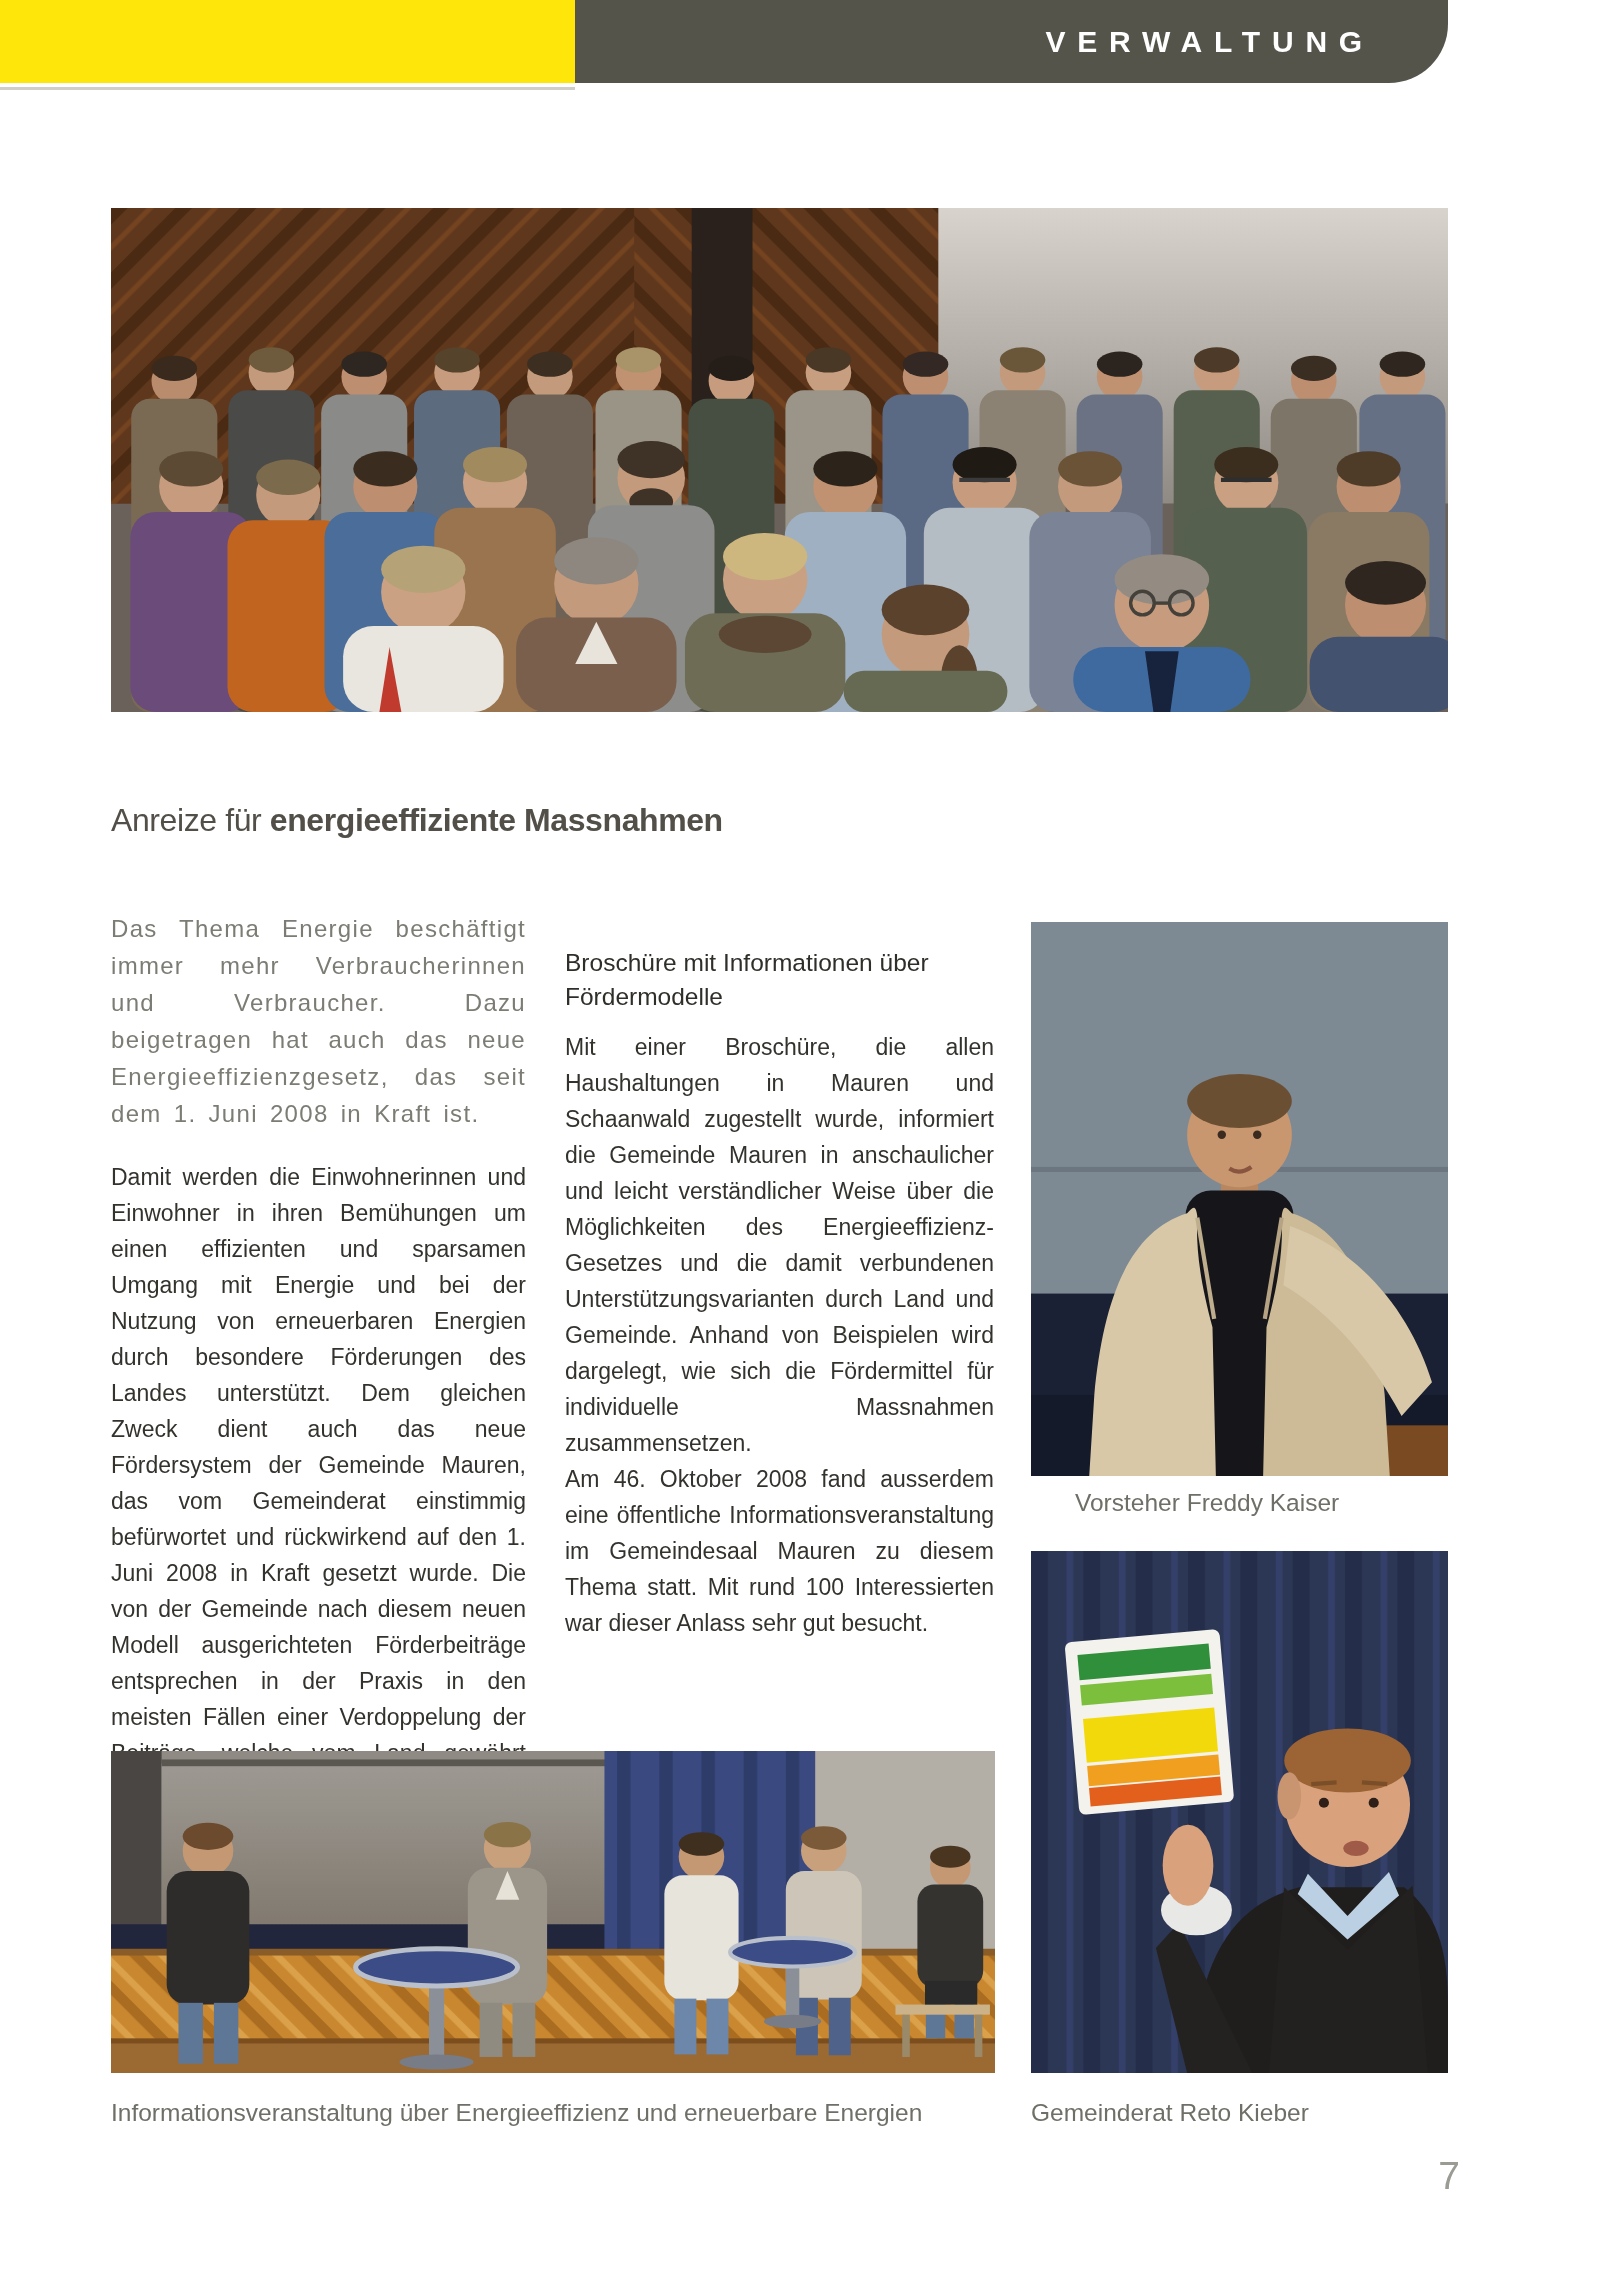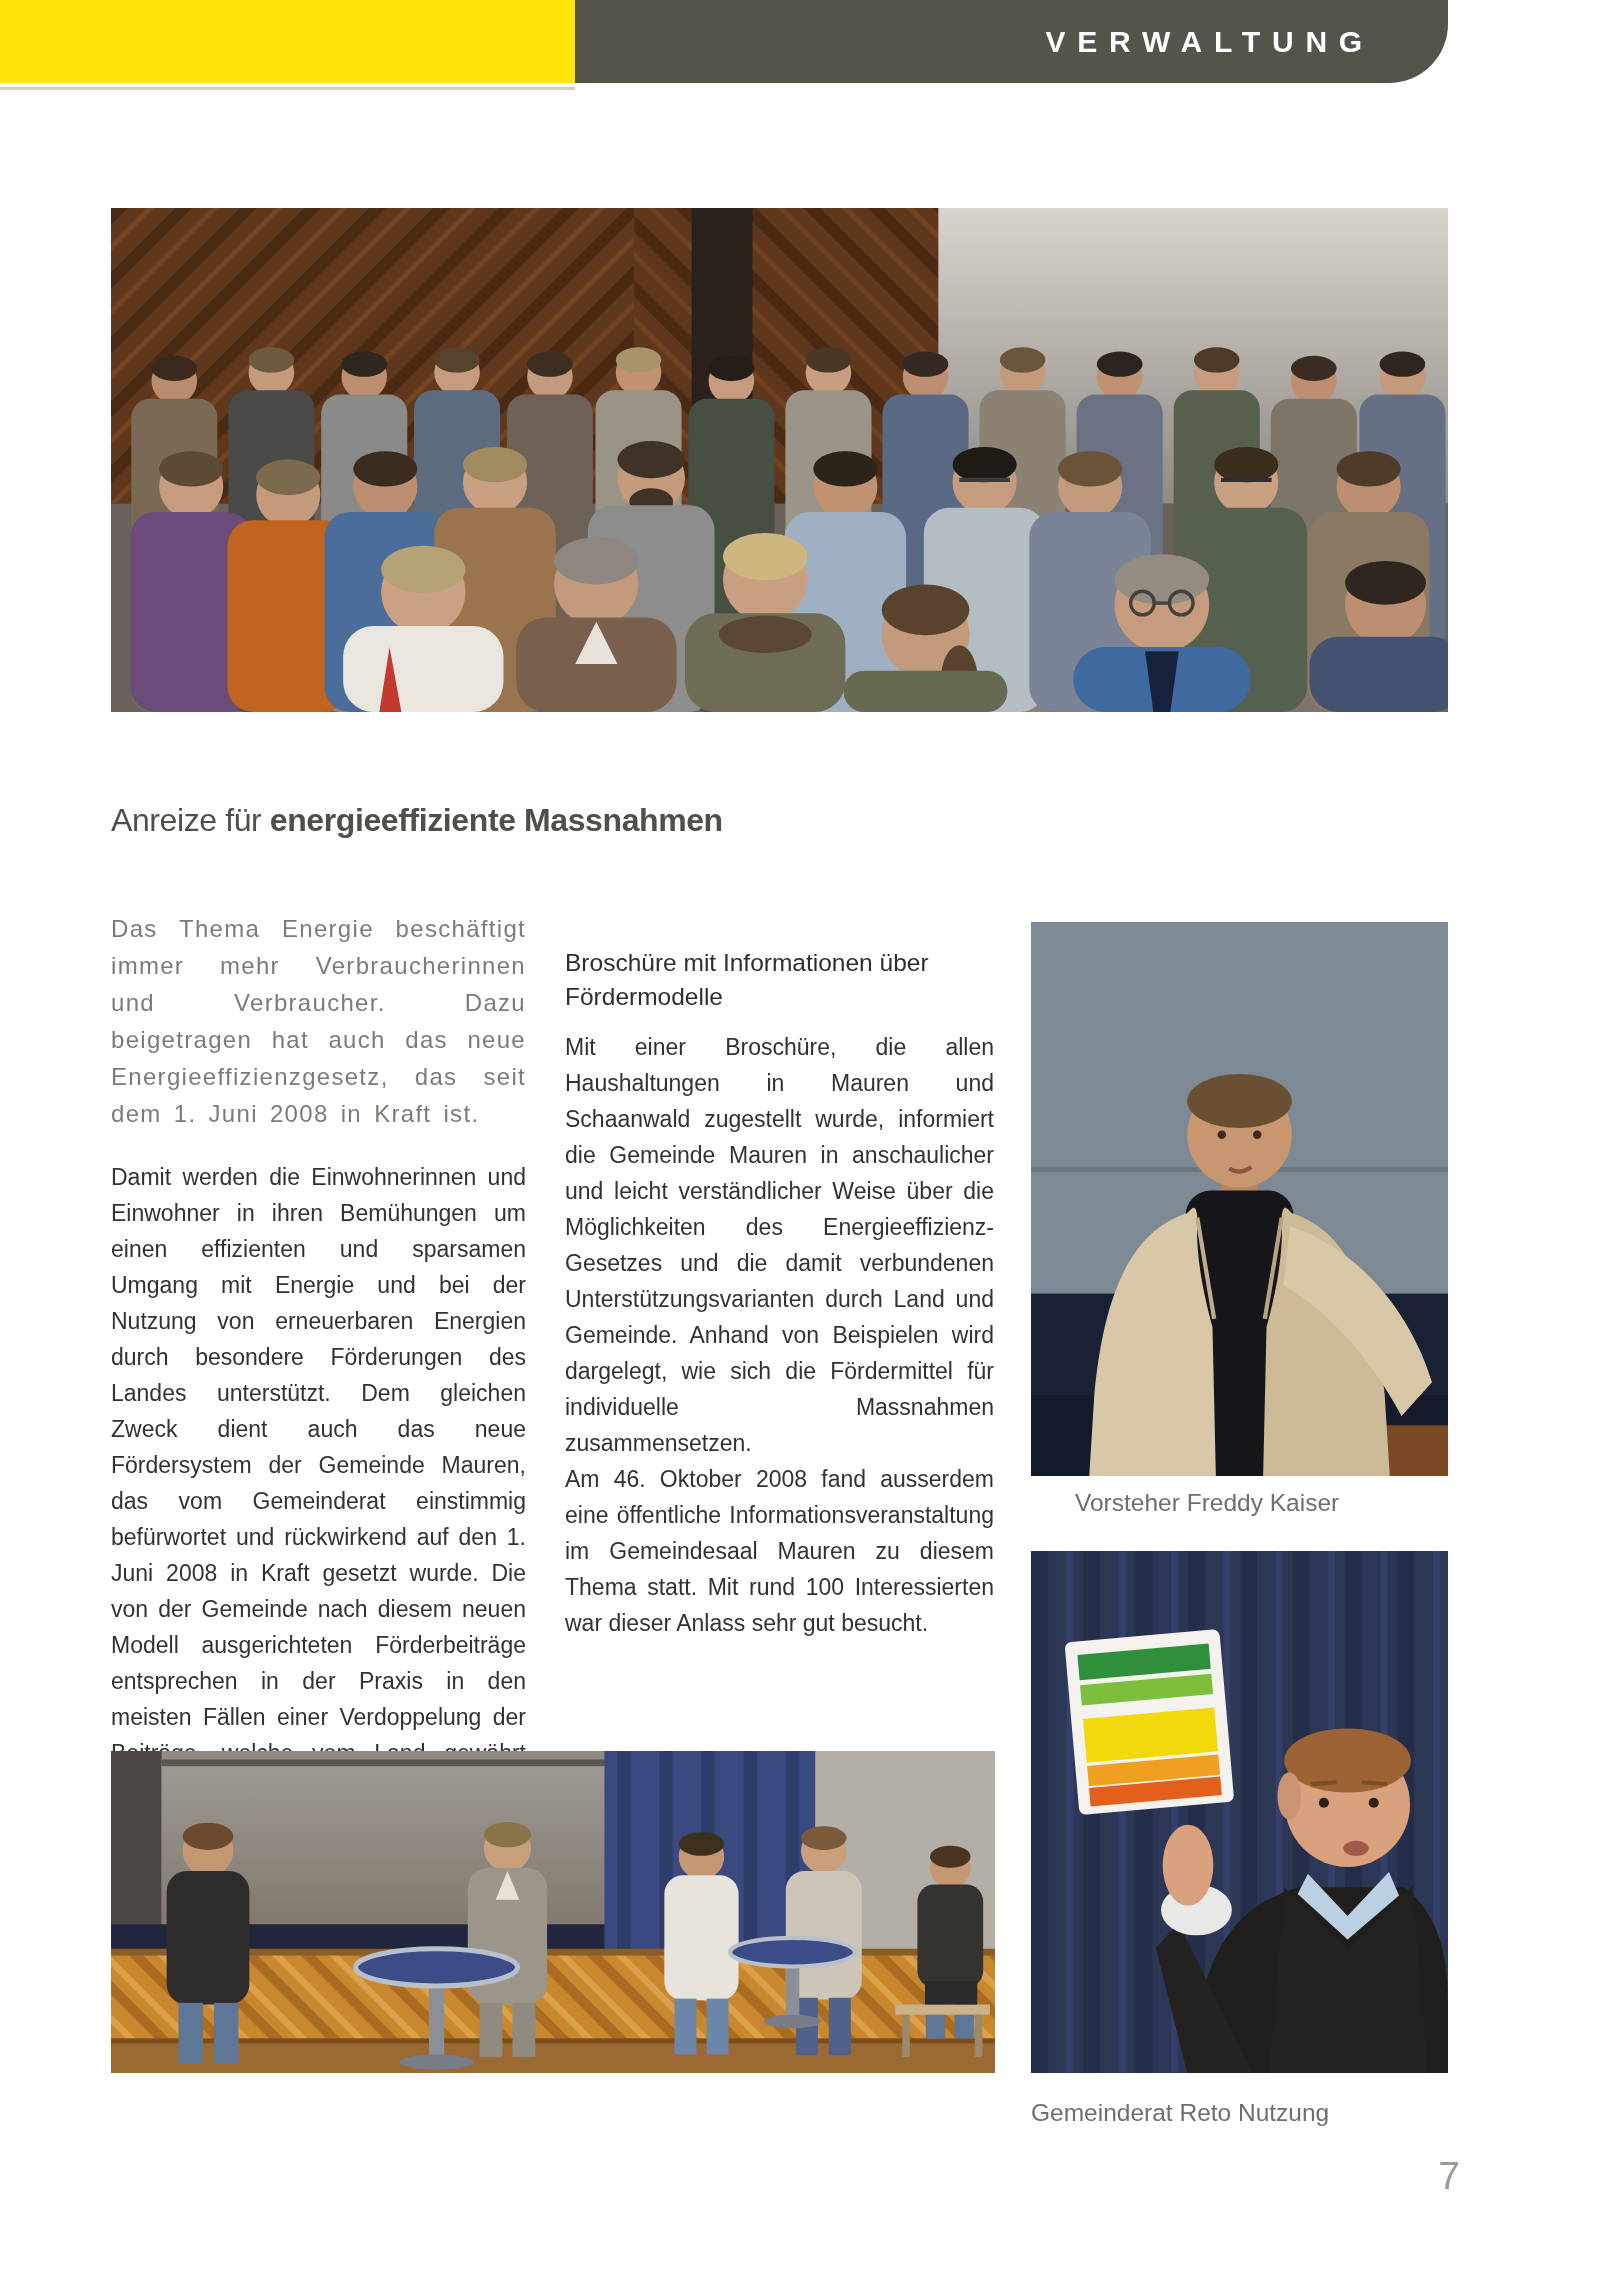--- a/index.html
+++ b/index.html
@@ -405,17 +405,18 @@
         <g>
             <rect x="930" y="300" width="112" height="12" fill="#cbb288"></rect>
             <rect x="938" y="312" width="9" height="50" fill="#9a8a6a"></rect>
             <rect x="1024" y="312" width="9" height="50" fill="#9a8a6a"></rect>
             <rect x="965" y="272" width="62" height="28" fill="#2a2a2a"></rect>
           </g>
       </g>
     </svg>
   </div>
 
-  <div class="caption cap-kieber">Gemeinderat Reto Nutzung</div>
+  <div class="caption cap-event">Informationsveranstaltung über Energieeffizienz und erneuerbare Energien</div>
+  <div class="caption cap-kieber">Gemeinderat Reto Kieber</div>
   <div class="page-num">7</div>
 
 </div>
 
 
 </body></html>

